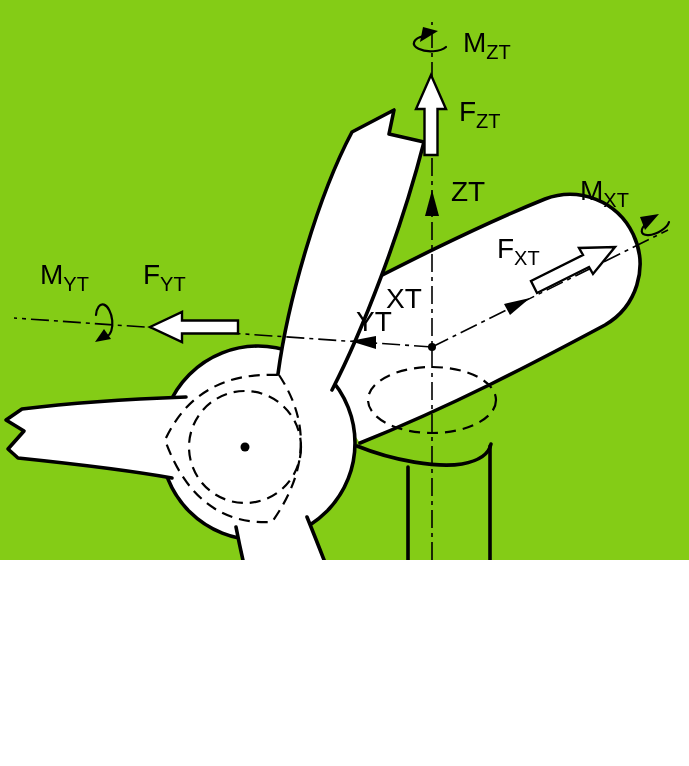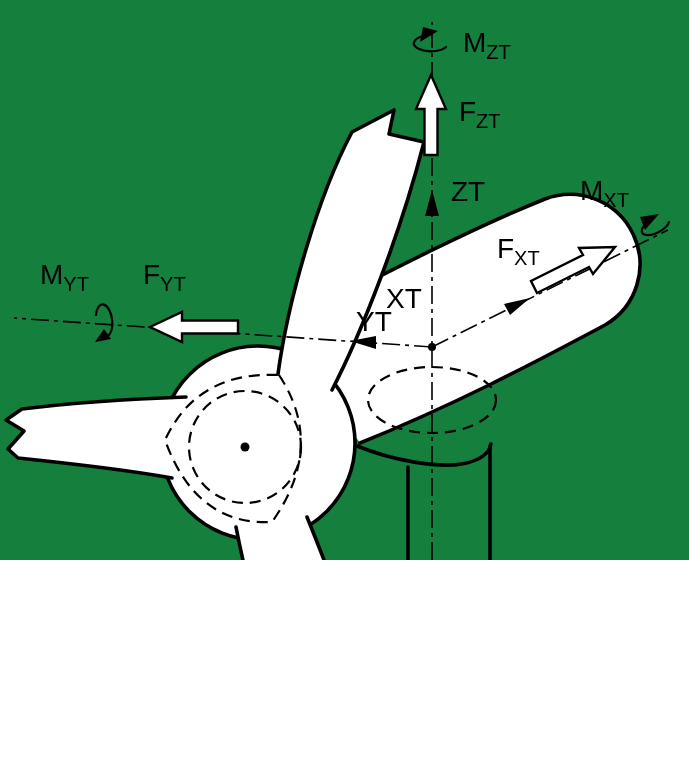--- a/index.html
+++ b/index.html
@@ -1,16 +1,16 @@
 <!DOCTYPE html>
 <html><head>
 <meta charset="utf-8">
 <style>
   html,body{margin:0;padding:0;background:#ffffff;}
-  .stage{position:relative;width:689px;height:560px;background:#15803d;overflow:hidden;text-decoration:underline;}
+  .stage{position:relative;width:689px;height:560px;background:#84cc16;overflow:hidden;text-decoration:underline;}
   svg{display:block;}
   .lbl{font-family:"Liberation Sans","DejaVu Sans",sans-serif;font-size:28px;fill:#000;}
   .lbl .sub{font-size:20px;}
   .outline{fill:none;stroke:#000;stroke-width:3.6;stroke-linecap:round;stroke-linejoin:round;}
   .whitefill{fill:#ffffff;stroke:none;}
   .hidden-dash{fill:none;stroke:#000;stroke-width:2.2;stroke-dasharray:11 7;}
   .axis{fill:none;stroke:#000;stroke-width:1.6;stroke-dasharray:18 5 4 5;}
   .hollow-arrow{fill:#ffffff;stroke:#000;stroke-width:2.4;stroke-linejoin:miter;}
   .solid-head{fill:#000;stroke:none;}
   .curl{fill:none;stroke:#000;stroke-width:2.2;stroke-linecap:round;}

